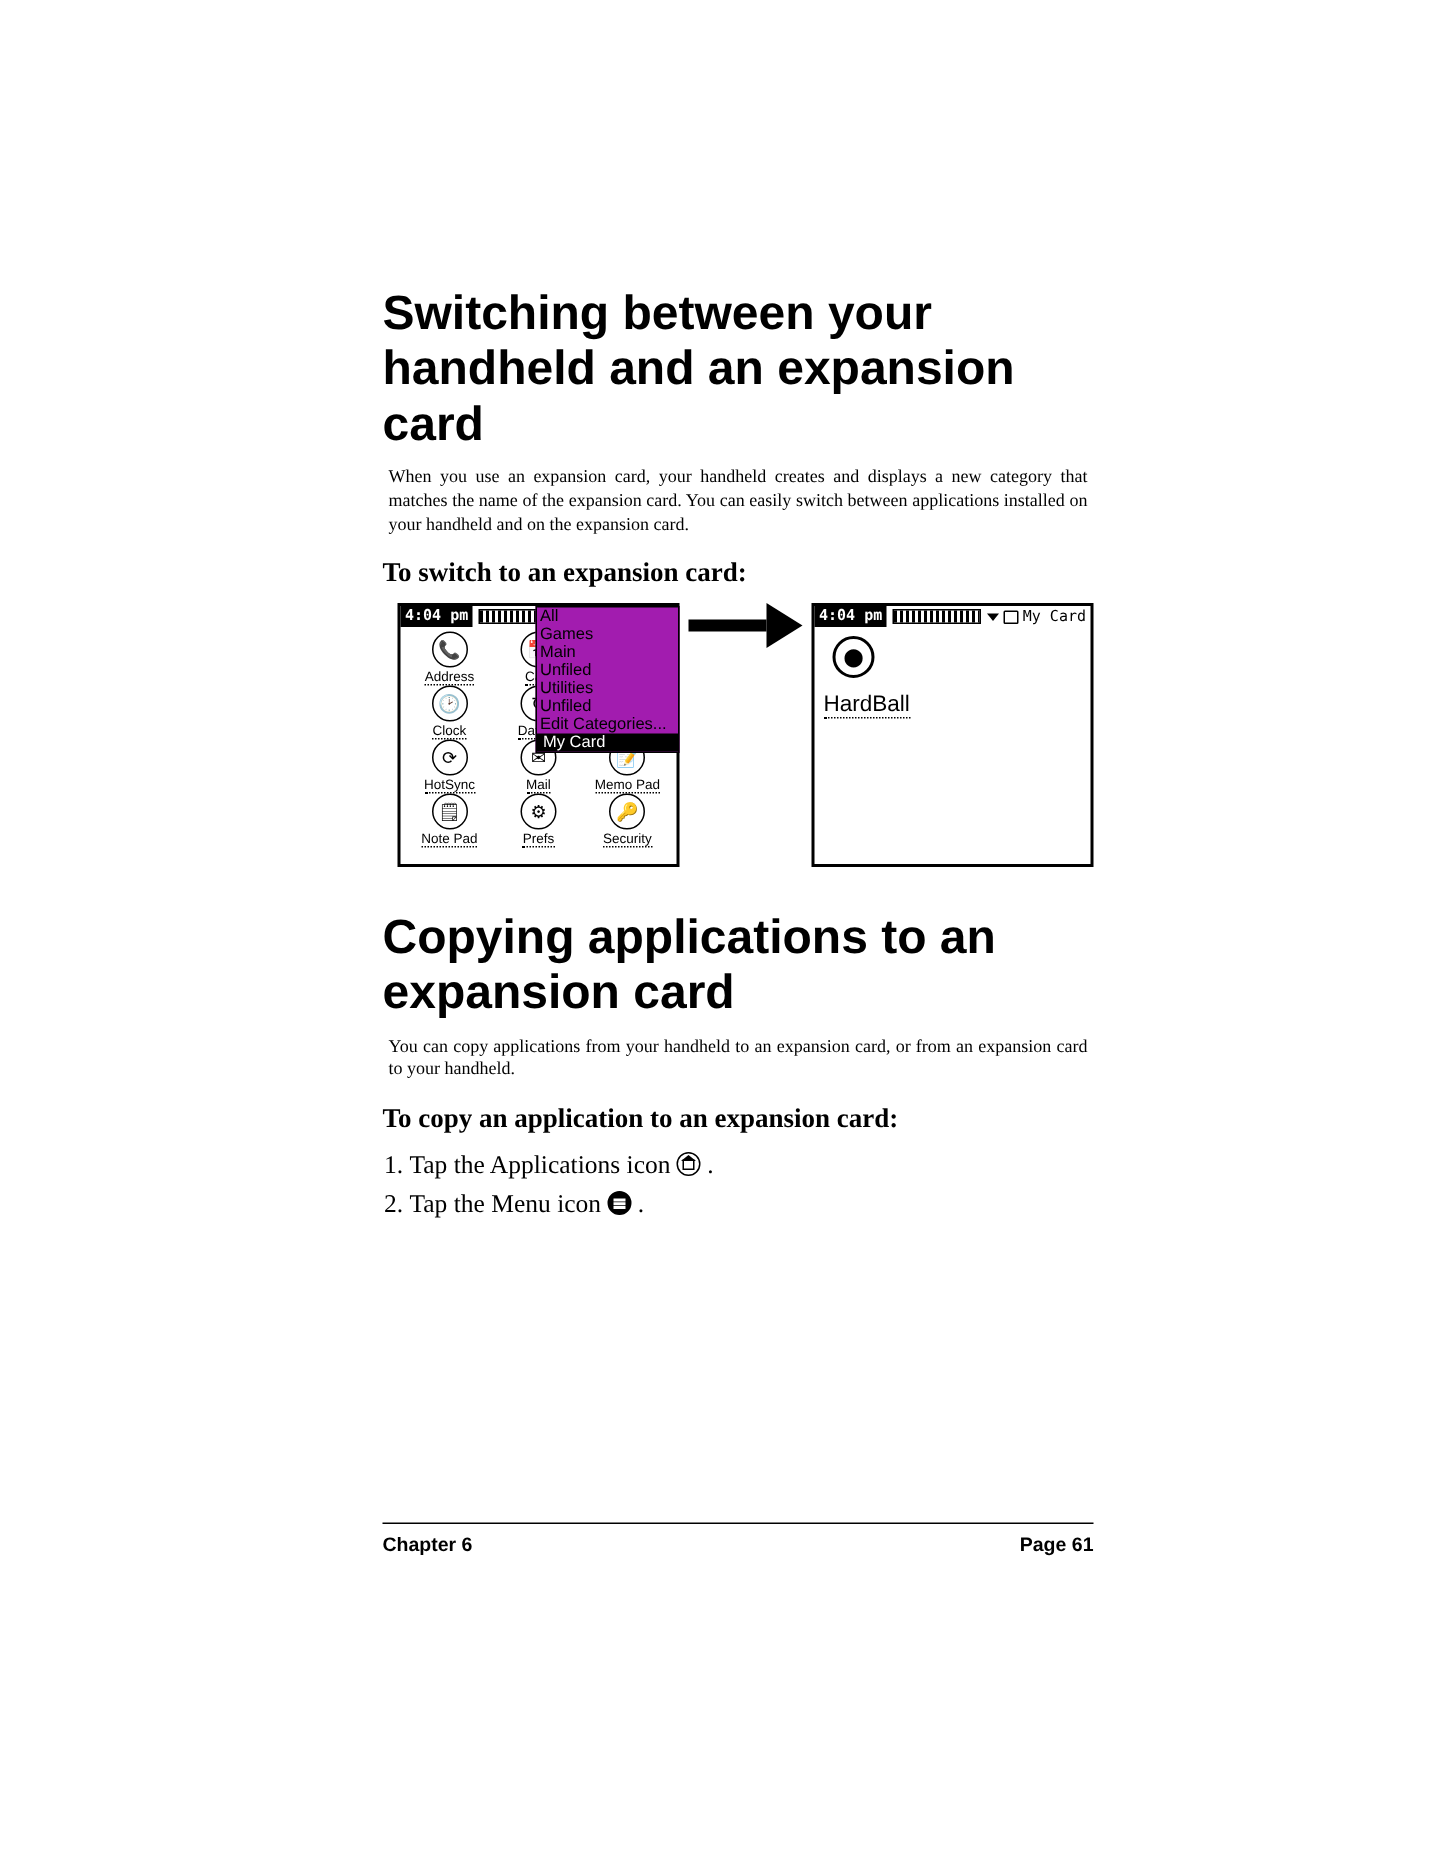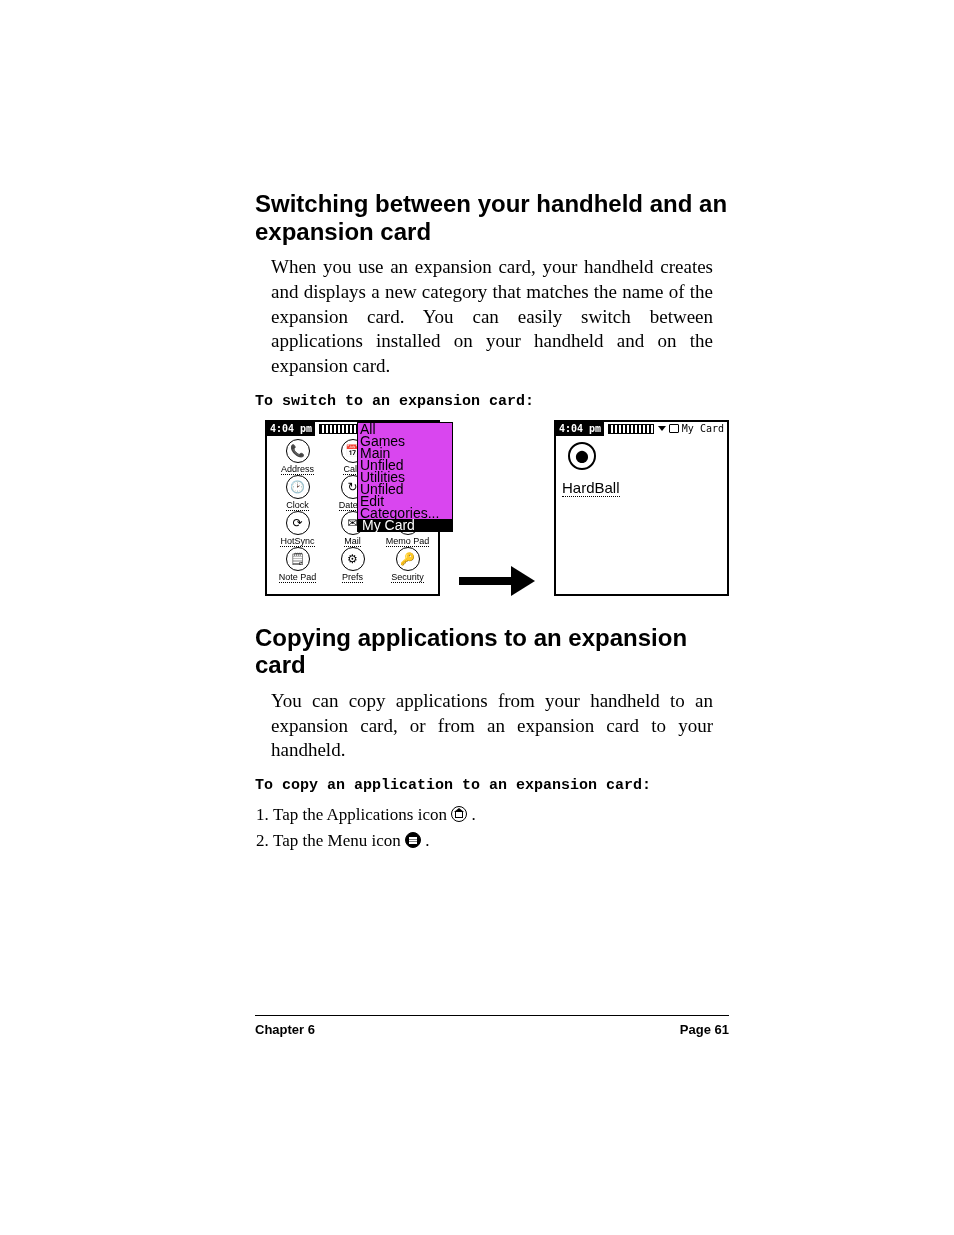--- a/index.html
+++ b/index.html
@@ -1,34 +1,34 @@
 <!DOCTYPE html>
 <html><head>
 <meta charset="utf-8">
 <style>
   html,body{margin:0;padding:0;background:#fff;color:#000;font-family:Georgia,"Times New Roman",serif}
   .page{width:954px;height:1235px;position:relative;box-sizing:border-box;padding:190px 225px 0 255px}
-  h2{font-family:"Arial Black",Arial,sans-serif;font-weight:900;font-size:24px;line-height:1.15;margin:0 0 10px}
-  p.body{font-size:19px;line-height:1.3;margin:0 16px 14px;text-align:justify}
-  p.sub{font-family:Liberation Mono, monospace;font-weight:bold;font-size:15px;margin:4px 0 8px}
+  h2{font-family:"Arial Black",Arial,sans-serif;font-weight:900;font-size:32px;line-height:1.15;margin:0 0 10px}
+  p.body{font-size:12px;line-height:1.3;margin:0 4px 14px;text-align:justify}
+  p.sub{font-family:Liberation Serif, serif;font-weight:bold;font-size:18px;margin:4px 0 8px}
   ol{margin:0 0 18px;padding-left:18px;font-size:17px;line-height:1.55}
-  .figrow{display:flex;align-items:flex-end;gap:19px;margin:10px 0 28px 10px}
+  .figrow{display:flex;align-items:flex-start;gap:6px;margin:10px 0 28px 10px}
   .palm-screen{border:2px solid #000;width:186px;height:172px;position:relative;font-family:"Lucida Console",monospace;font-size:10px}
   .palm-screen.small{width:186px;height:172px}
   .titlebar{display:flex;align-items:center;height:14px}
   .time{background:#000;color:#fff;font-weight:bold;padding:1px 3px;font-size:10px;line-height:12px}
   .bar{flex:1;height:8px;border:1px solid #000;margin:0 4px;background:repeating-linear-gradient(90deg,#000 0 2px,#fff 2px 4px)}
   .cat-btn{display:flex;align-items:center;font-size:10px;gap:3px;padding-right:3px}
   .cat-btn .tri{width:0;height:0;border-left:4px solid transparent;border-right:4px solid transparent;border-top:5px solid #000;display:inline-block}
   .cat-btn .card-ic{width:8px;height:7px;border:1px solid #000;display:inline-block;border-radius:1px}
   .lgrid{display:grid;grid-template-columns:repeat(3,1fr);padding:3px 3px 0;row-gap:0}
   .app{display:flex;flex-direction:column;align-items:center;font-family:Arial,sans-serif;font-size:9px}
   .app span.ic{width:22px;height:22px;border-radius:50%;background:#fff;border:1.5px solid #000;display:flex;align-items:center;justify-content:center;font-size:12px}
   .app span.lbl{border-bottom:1px dotted #000;margin-top:1px}
-  .dropdown{position:absolute;top:0;left:90px;width:94px;border:1px solid #000;background:#d946ef;font-family:Arial,sans-serif;font-size:14px;line-height:12px}
+  .dropdown{position:absolute;top:0;left:90px;width:94px;border:1px solid #000;background:#a21caf;font-family:Arial,sans-serif;font-size:11px;line-height:12px}
   .dropdown div{padding:0 2px}
   .dropdown .sel{background:#000;color:#fff;display:flex;align-items:center;gap:2px}
   .dropdown .sel .card-ic{border-color:#fff}
   .arrow{display:flex;align-items:center}
   .arrow .shaft{width:52px;height:8px;background:#000}
   .arrow .head{width:0;height:0;border-top:15px solid transparent;border-bottom:15px solid transparent;border-left:24px solid #000}
   .single-app{padding:6px 0 0 6px;display:flex;flex-direction:column;align-items:flex-start}
   .single-app .ic{width:24px;height:24px;border-radius:50%;border:2px solid #000;display:flex;align-items:center;justify-content:center;font-size:12px;margin-left:6px}
   .single-app .lbl{font-family:Arial,sans-serif;font-size:15px;border-bottom:1px dotted #000;margin-top:9px}
   .inlic{display:inline-block;width:14px;height:14px;border:1.5px solid #000;border-radius:50%;vertical-align:-2px;position:relative}

